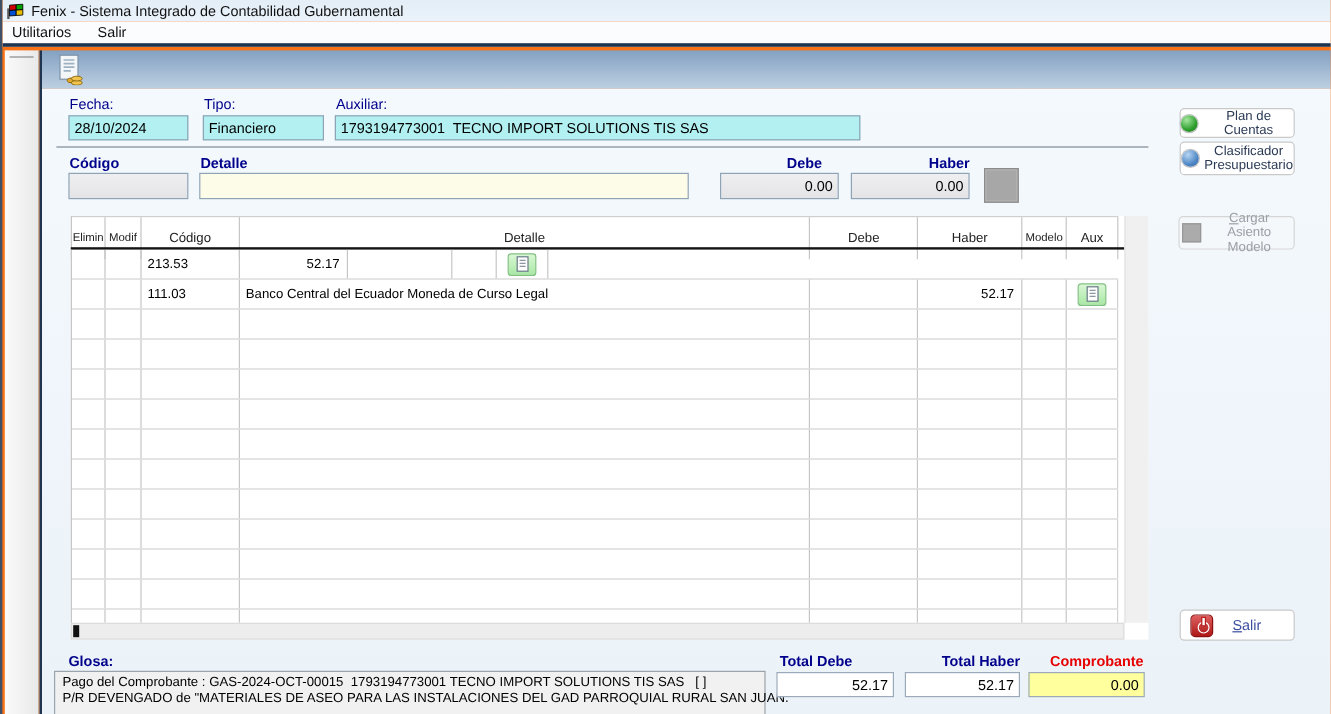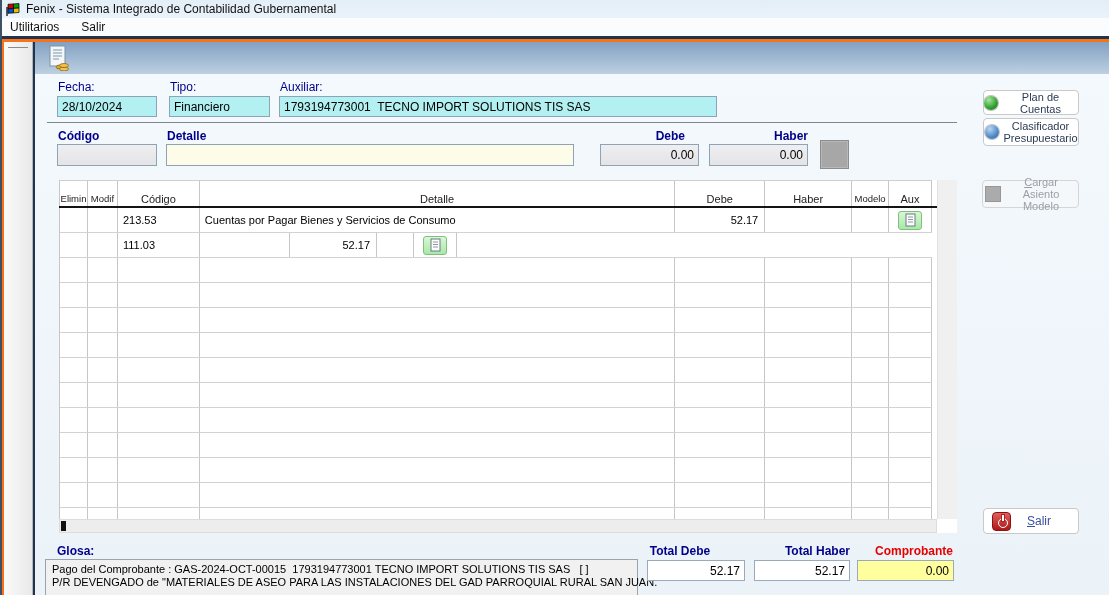--- a/index.html
+++ b/index.html
@@ -161,39 +161,39 @@
                 <div class="hcell small" style="width: 37px;">Modelo</div>
                 <div class="hcell" style="width: 43px;">Aux</div>
               </div>
           </div>
           <div class="hdr-underline"></div>
           <div class="tbl-body" id="tbl-body">
               <div class="trow">
                 <div class="tcell center" style="width: 28px;"></div>
                 <div class="tcell center" style="width: 30px;"></div>
                 <div class="tcell left" style="width: 82px;">213.53</div>
-                <div class="tcell left" style="width: 476px;">Cuentas por Pagar Bienes y Servicios de Consumo</div>
                 <div class="tcell num" style="width: 90px;">52.17</div>
                 <div class="tcell num" style="width: 87px;"></div>
                 <div class="tcell center" style="width: 37px;"></div>
                 <div class="tcell center" style="width: 43px;">
                   <div class="aux-btn">
                     <svg width="11" height="14" viewBox="0 0 11 14">
                       <rect x="1" y="1" width="9" height="12" fill="#fdfdfd" stroke="#6a7a88" stroke-width="1"></rect>
                       <line x1="3" y1="4" x2="8" y2="4" stroke="#8b98a4" stroke-width="1"></line>
                       <line x1="3" y1="6.5" x2="8" y2="6.5" stroke="#8b98a4" stroke-width="1"></line>
                       <line x1="3" y1="9" x2="8" y2="9" stroke="#8b98a4" stroke-width="1"></line>
                     </svg>
                   </div>
                 </div>
               </div>
               <div class="trow">
                 <div class="tcell center" style="width: 28px;"></div>
                 <div class="tcell center" style="width: 30px;"></div>
                 <div class="tcell left" style="width: 82px;">111.03</div>
+                <div class="tcell left" style="width: 476px;">Banco Central del Ecuador Moneda de Curso Legal</div>
                 <div class="tcell num" style="width: 90px;"></div>
                 <div class="tcell num" style="width: 87px;">52.17</div>
                 <div class="tcell center" style="width: 37px;"></div>
                 <div class="tcell center" style="width: 43px;">
                   <div class="aux-btn">
                     <svg width="11" height="14" viewBox="0 0 11 14">
                       <rect x="1" y="1" width="9" height="12" fill="#fdfdfd" stroke="#6a7a88" stroke-width="1"></rect>
                       <line x1="3" y1="4" x2="8" y2="4" stroke="#8b98a4" stroke-width="1"></line>
                       <line x1="3" y1="6.5" x2="8" y2="6.5" stroke="#8b98a4" stroke-width="1"></line>
                       <line x1="3" y1="9" x2="8" y2="9" stroke="#8b98a4" stroke-width="1"></line>

